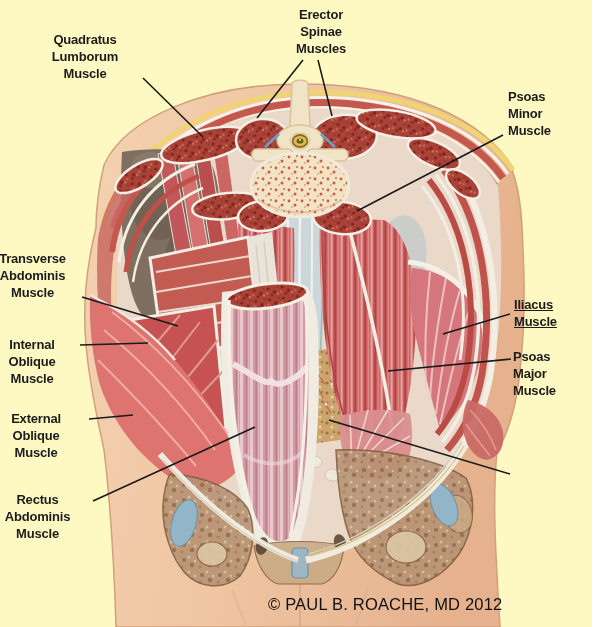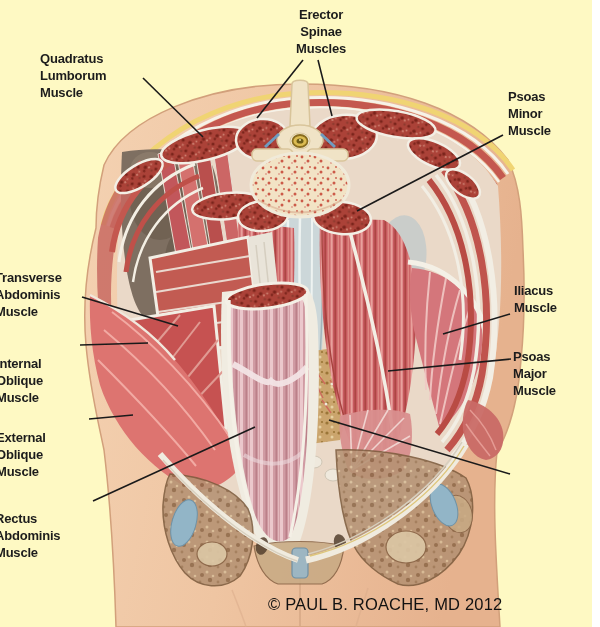--- a/index.html
+++ b/index.html
@@ -6,21 +6,21 @@
   .stage{
     position:relative;width:592px;height:627px;background:#fef9c3;overflow:hidden;
     font-family:"Liberation Sans", sans-serif;
   }
   .illustration{position:absolute;left:0;top:0;}
   .label{
     position:absolute;
     font-size:13px;font-weight:700;letter-spacing:-0.2px;
     line-height:17px;color:#1c1c1c;white-space:pre-line;
   }
-  .label.right-align{text-align:left;margin-top:19px;}
+  .label.right-align{text-align:center;}
   .label.center-align{text-align:center;}
   .copyright{
     position:absolute;left:268px;top:595px;
     font-size:16.5px;font-weight:400;letter-spacing:0.2px;color:#111111;
     white-space:nowrap;
   }
 </style>
 </head>
 <body>
 
@@ -336,21 +336,21 @@
 Muscle</div>
 
   <div class="label right-align" style="right:516px;top:410px;width:80px;">External
 Oblique
 Muscle</div>
 
   <div class="label right-align" style="right:512px;top:491px;width:85px;">Rectus
 Abdominis
 Muscle</div>
 
-  <div class="label" style="left:514px;top:282px;width:80px;">Iliacus
+  <div class="label" style="left:514px;top:296px;width:80px;text-decoration:underline;">Iliacus
 Muscle</div>
 
   <div class="label" style="left:513px;top:348px;width:80px;">Psoas
 Major
 Muscle</div>
 
 
   <div class="copyright">© PAUL B. ROACHE, MD 2012</div>
 </div>
 

